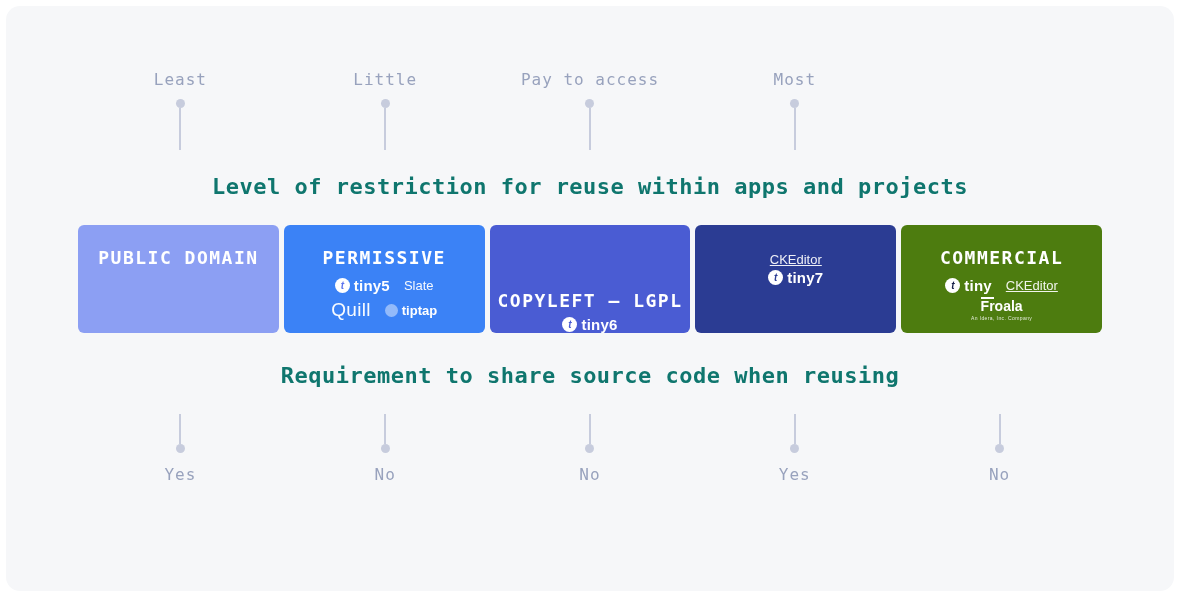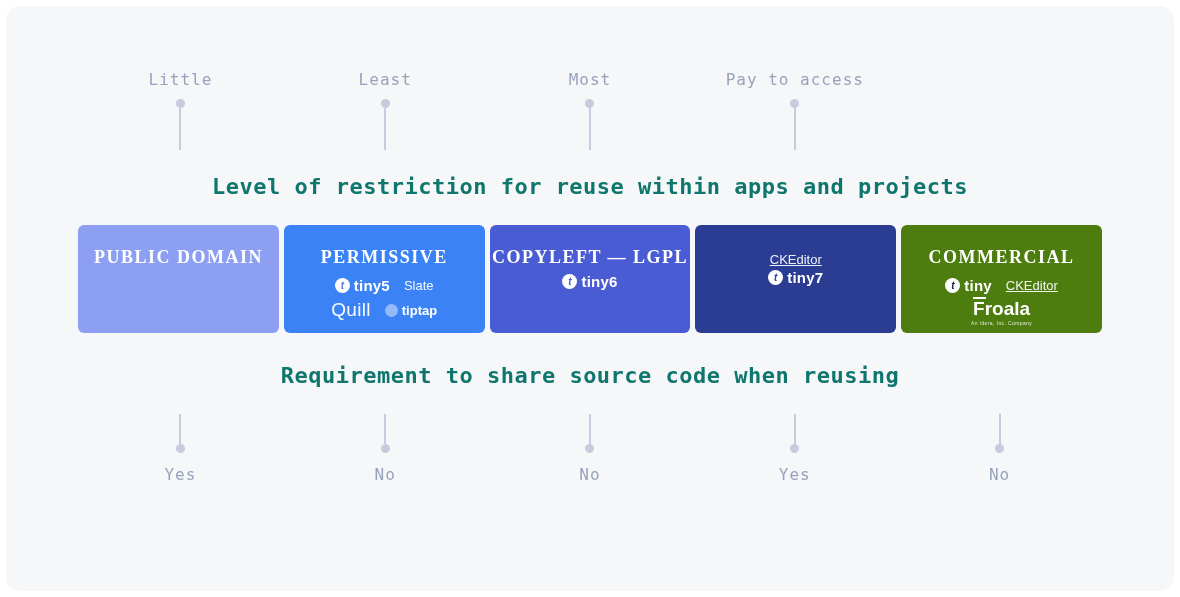--- a/index.html
+++ b/index.html
@@ -78,21 +78,20 @@
     flex-direction: column;
     align-items: center;
     padding-top: 22px;
     color: #ffffff;
   }
   .card-title {
     font-size: 18px;
     letter-spacing: 1.5px;
     font-weight: bold;
     white-space: nowrap;
-    font-family: Liberation Serif, serif;
   }
   .logo-row {
     display: flex;
     align-items: center;
     gap: 14px;
     margin-top: 9px;
     font-family: "Liberation Sans", sans-serif;
   }
   .logo-row.tight { margin-top: 5px; }
   .logo {
@@ -133,21 +132,21 @@
     background: rgba(255,255,255,0.45);
   }
   .tiptap-text { font-size: 13px; font-weight: bold; }
   .froala-block {
     display: flex;
     flex-direction: column;
     align-items: center;
     line-height: 1.1;
   }
   .froala-text {
-    font-size: 19px;
+    font-size: 14px;
     font-weight: bold;
     position: relative;
   }
   .froala-text::before {
     content: "";
     position: absolute;
     top: -2px; left: 0;
     width: 13px; height: 1.5px;
     background: #ffffff;
   }
@@ -159,36 +158,36 @@
   }
 </style>
 </head>
 <body>
 
 <div class="panel">
   <div class="content">
 
     <div class="axis axis-top">
       <div class="pin-col">
+        <div class="pin-label">Least</div>
+        <div class="pin-dot"></div>
+        <div class="pin-line"></div>
+      </div>
+      <div class="pin-col">
         <div class="pin-label">Little</div>
         <div class="pin-dot"></div>
         <div class="pin-line"></div>
       </div>
       <div class="pin-col">
-        <div class="pin-label">Least</div>
+        <div class="pin-label">Pay to access</div>
         <div class="pin-dot"></div>
         <div class="pin-line"></div>
       </div>
       <div class="pin-col">
         <div class="pin-label">Most</div>
-        <div class="pin-dot"></div>
-        <div class="pin-line"></div>
-      </div>
-      <div class="pin-col">
-        <div class="pin-label">Pay to access</div>
         <div class="pin-dot"></div>
         <div class="pin-line"></div>
       </div>
     </div>
 
     <div class="big-heading heading-top">Level of restriction for reuse within apps and projects</div>
 
     <div class="cards">
 
       <div class="card" style="background-color: rgb(140, 159, 243);">
@@ -206,21 +205,21 @@
         </div>
         <div class="logo-row tight">
           <span class="logo quill-logo">Quill</span>
           <span class="logo">
             <span class="tiptap-disc"></span>
             <span class="tiptap-text">tiptap</span>
           </span>
         </div>
       </div>
 
-      <div class="card" style="background-color: rgb(74, 92, 211);">
+      <div class="card" style="background-color: rgb(74, 92, 211); justify-content: flex-end;">
         <div class="card-title">COPYLEFT — LGPL</div>
         <div class="logo-row tight">
           <span class="logo">
             <span class="tiny-disc" style="color: rgb(74, 92, 211);">t</span>
             <span class="tiny-logo-text">tiny6</span>
           </span>
         </div>
       </div>
 
       <div class="card" style="background-color: rgb(43, 60, 147);">

